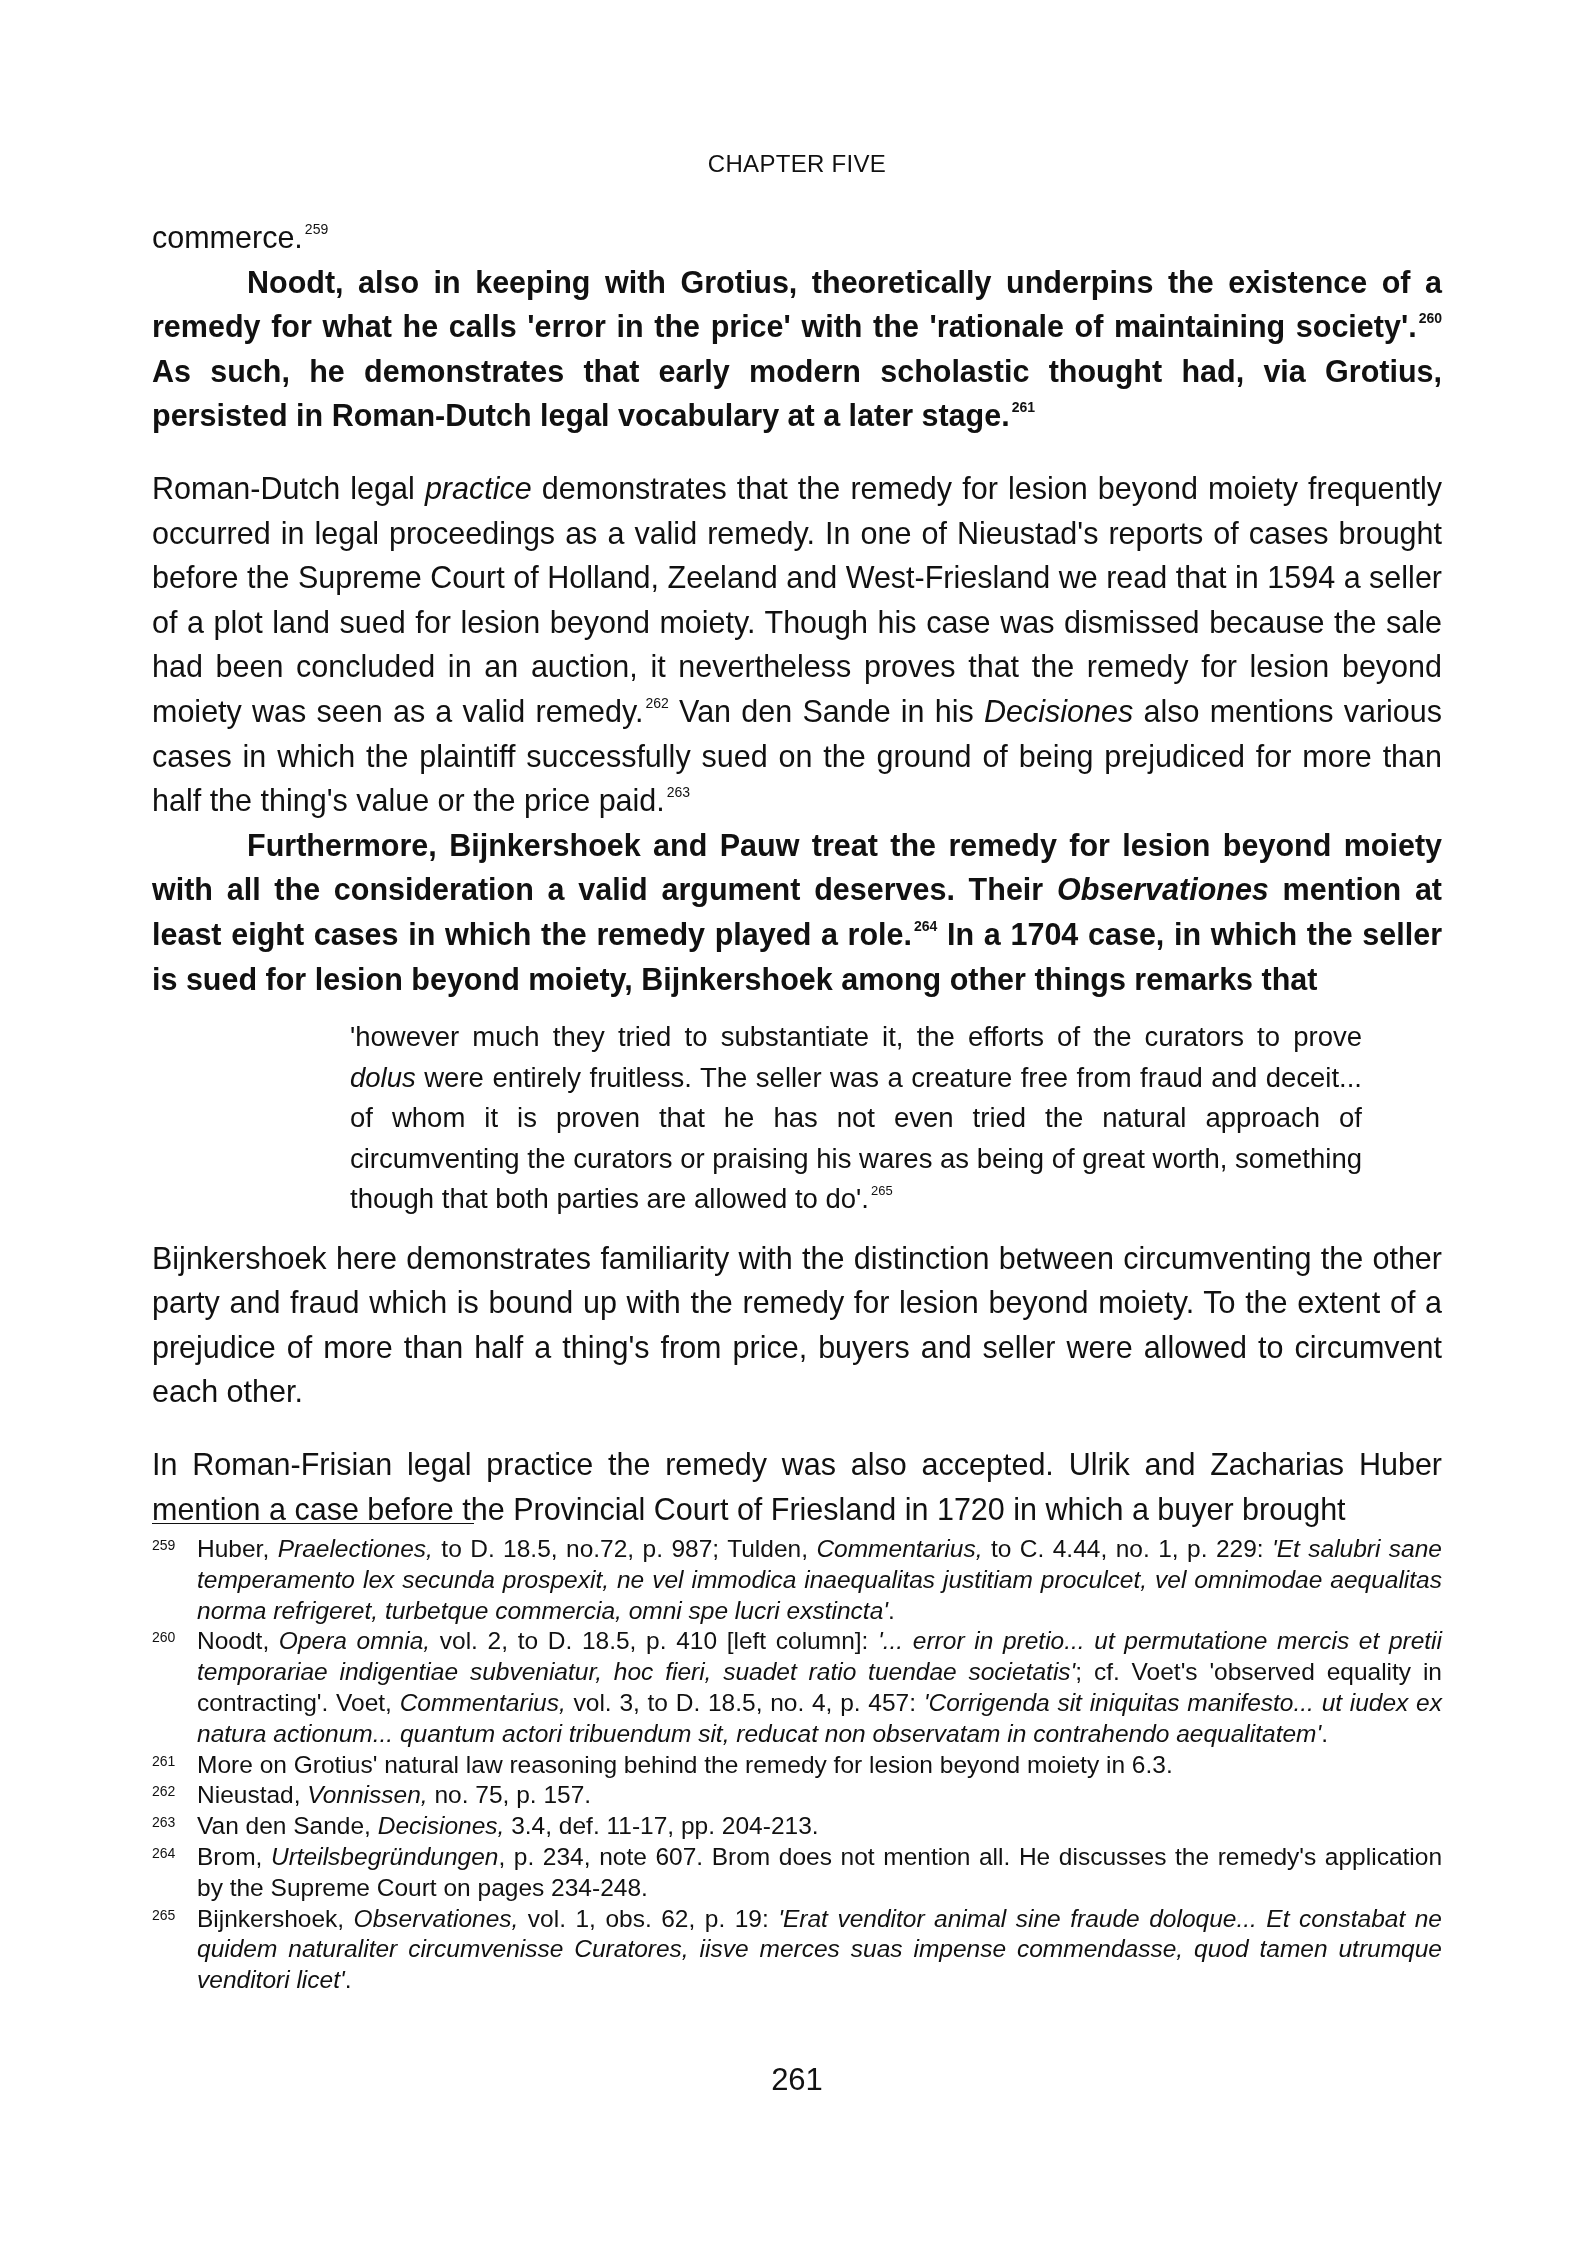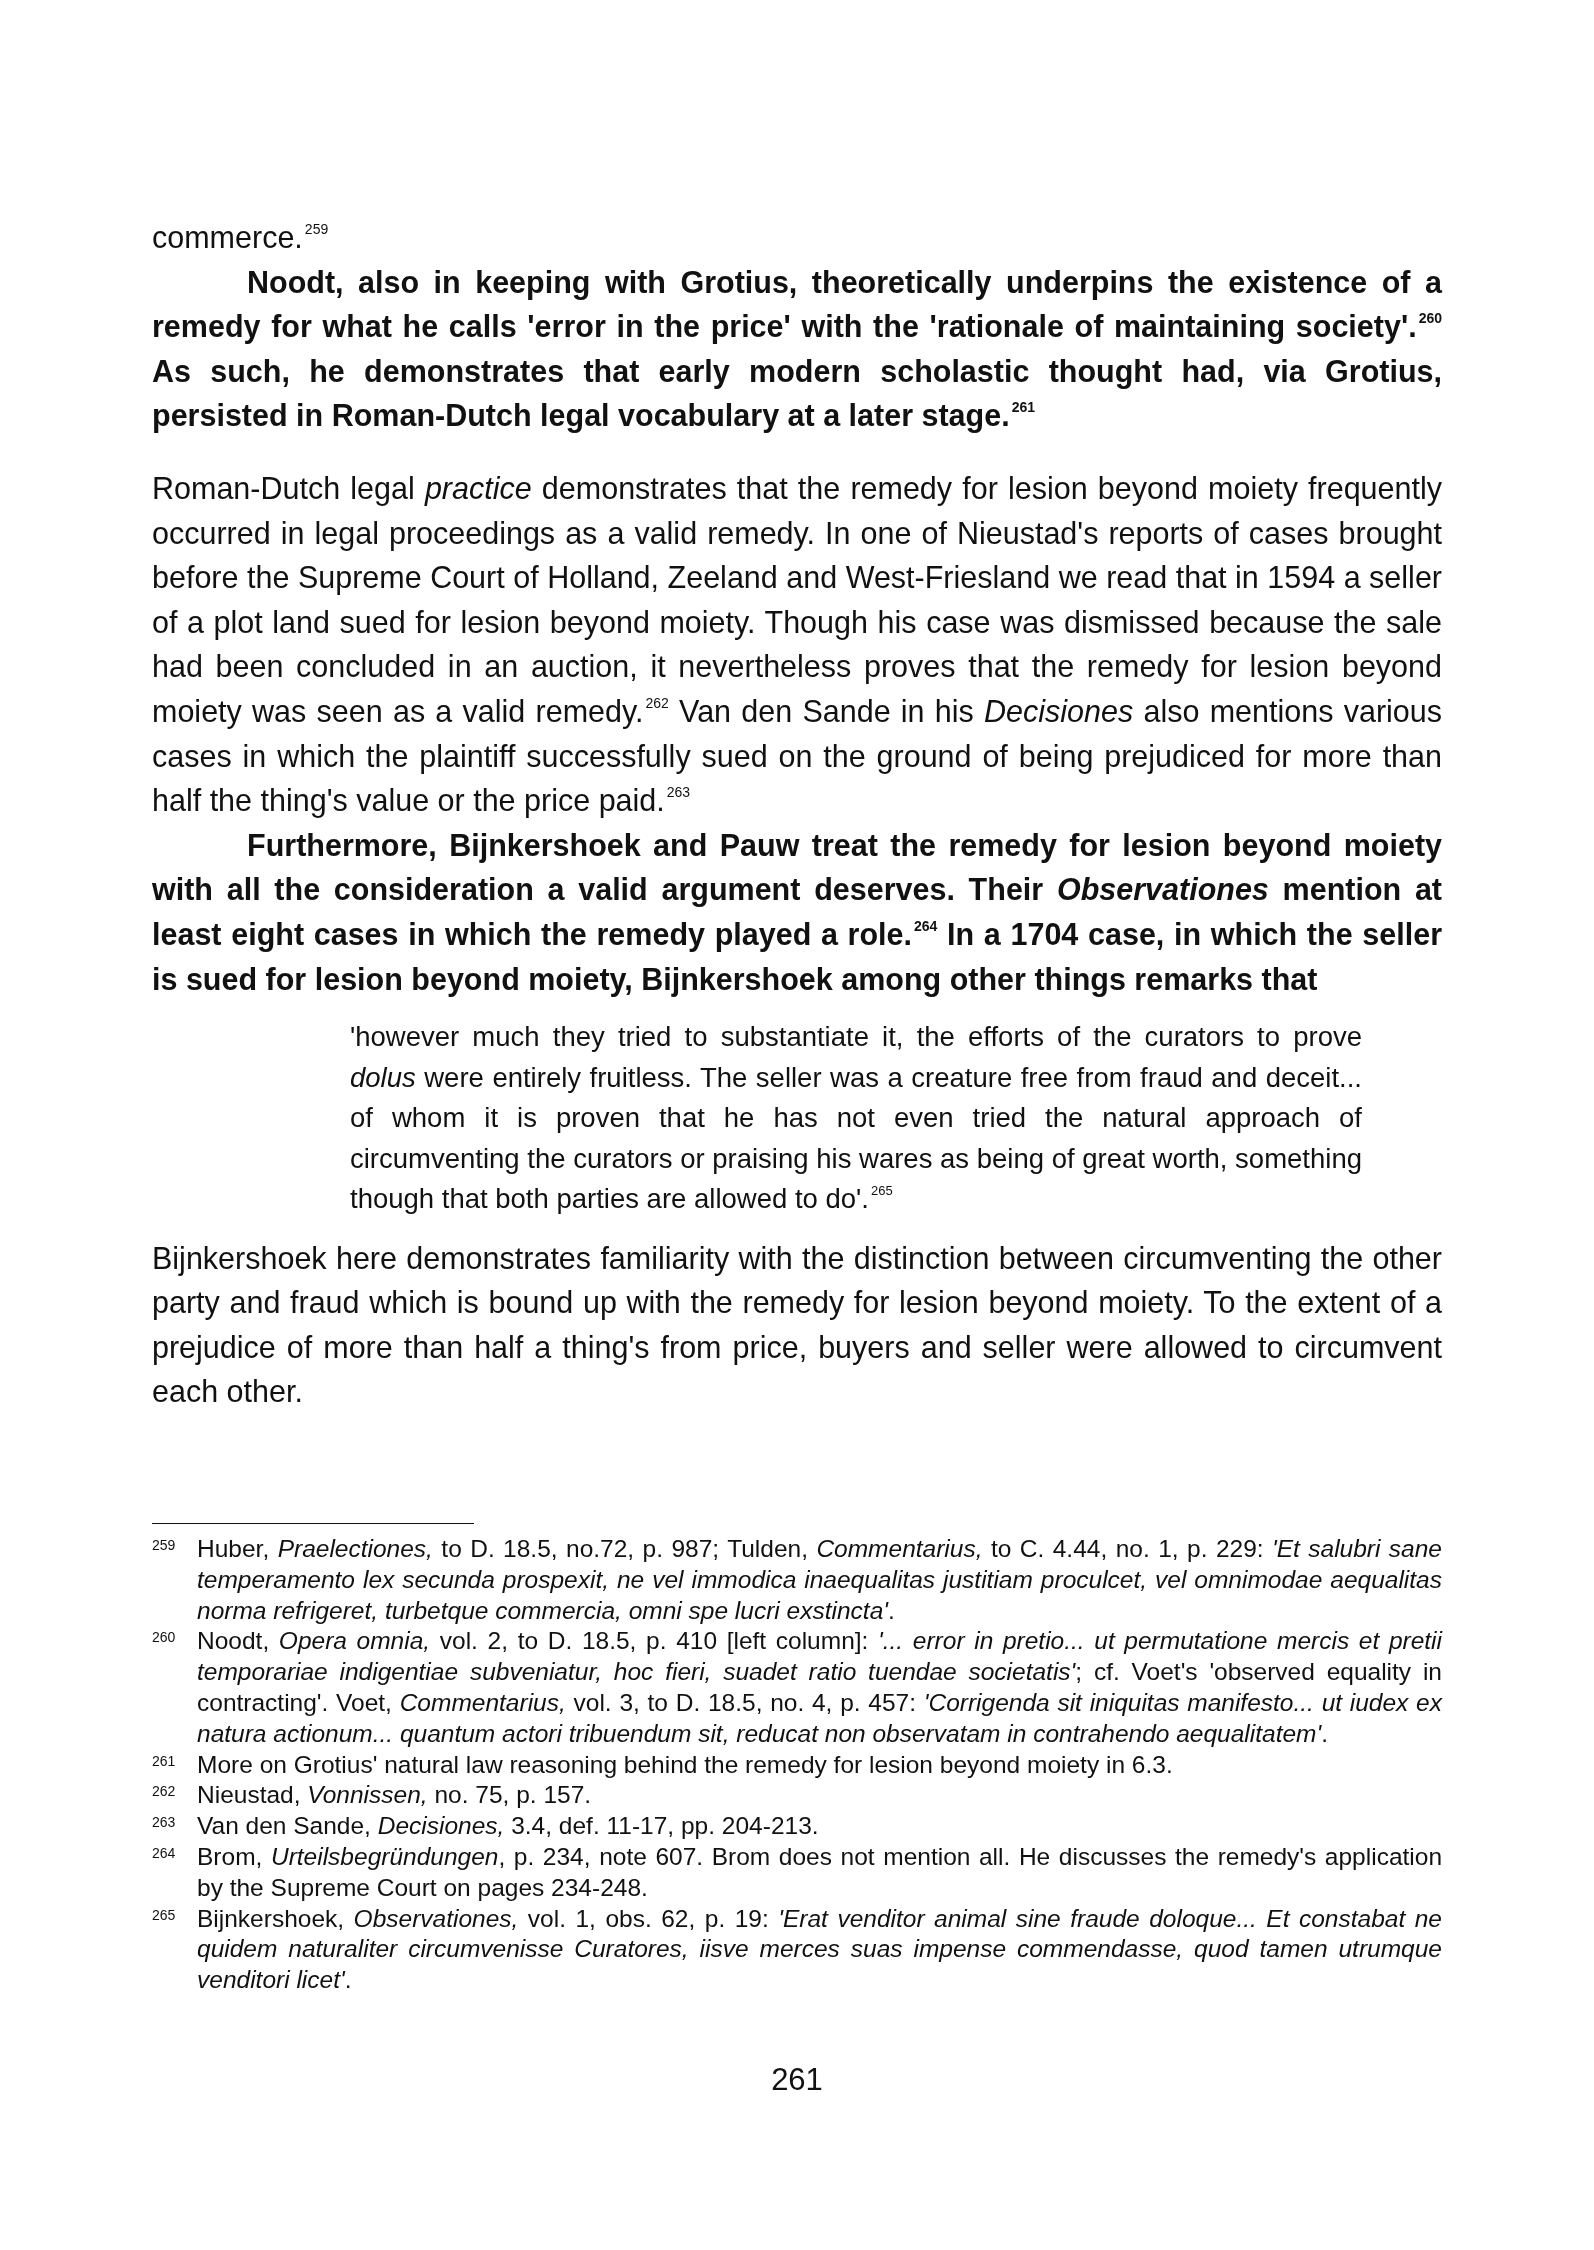--- a/index.html
+++ b/index.html
@@ -20,34 +20,36 @@
   .footnote { position: relative; padding-left: 45px; text-align: justify; margin: 0; }
   .footnote .fn-num { position: absolute; left: 0; top: -4px; font-size: 14px; }
   .page-number { position: absolute; top: 2062px; left: 0; width: 1594px; text-align: center; font-size: 31px; }
   i { font-style: italic; }
 </style>
 </head>
 <body>
 
 <div class="page">
 
+  <div class="running-head">CHAPTER FIVE</div>
 
   <div class="body">
     <p><span>commerce.</span><sup class="fn">259</sup></p>
 
     <p class="indent"><span>Noodt, also in keeping with Grotius, theoretically underpins the existence of a remedy for what he calls 'error in the price' with the 'rationale of maintaining society'.</span><sup class="fn">260</sup><span> As such, he demonstrates that early modern scholastic thought had, via Grotius, persisted in Roman-Dutch legal vocabulary at a later stage.</span><sup class="fn">261</sup></p>
 
     <p class="gap"><span>Roman-Dutch legal </span><i>practice</i><span> demonstrates that the remedy for lesion beyond moiety frequently occurred in legal proceedings as a valid remedy. In one of Nieustad's reports of cases brought before the Supreme Court of Holland, Zeeland and West-Friesland we read that in 1594 a seller of a plot land sued for lesion beyond moiety. Though his case was dismissed because the sale had been concluded in an auction, it nevertheless proves that the remedy for lesion beyond moiety was seen as a valid remedy.</span><sup class="fn">262</sup><span> Van den Sande in his </span><i>Decisiones</i><span> also mentions various cases in which the plaintiff successfully sued on the ground of being prejudiced for more than half the thing's value or the price paid.</span><sup class="fn">263</sup></p>
 
     <p class="indent"><span>Furthermore, Bijnkershoek and Pauw treat the remedy for lesion beyond moiety with all the consideration a valid argument deserves. Their </span><i>Observationes</i><span> mention at least eight cases in which the remedy played a role.</span><sup class="fn">264</sup><span> In a 1704 case, in which the seller is sued for lesion beyond moiety, Bijnkershoek among other things remarks that</span></p>
 
     <p class="quote"><span>'however much they tried to substantiate it, the efforts of the curators to prove </span><i>dolus</i><span> were entirely fruitless. The seller was a creature free from fraud and deceit... of whom it is proven that he has not even tried the natural approach of circumventing the curators or praising his wares as being of great worth, something though that both parties are allowed to do'.</span><sup class="fn">265</sup></p>
 
     <p>Bijnkershoek here demonstrates familiarity with the distinction between circumventing the other party and fraud which is bound up with the remedy for lesion beyond moiety. To the extent of a prejudice of more than half a thing's from price, buyers and seller were allowed to circumvent each other.</p>
 
+    <p class="gap">In Roman-Frisian legal practice the remedy was also accepted. Ulrik and Zacharias Huber mention a case before the Provincial Court of Friesland in 1720 in which a buyer brought</p>
   </div>
 
   <div class="fn-rule"></div>
 
   <div class="footnotes" id="footnotes">
       <p class="footnote"><span class="fn-num">259</span><span>Huber, </span><i>Praelectiones,</i><span> to D. 18.5, no.72, p. 987; Tulden, </span><i>Commentarius,</i><span> to C. 4.44, no. 1, p. 229: </span><i>'Et salubri sane temperamento lex secunda prospexit, ne vel immodica inaequalitas justitiam proculcet, vel omnimodae aequalitas norma refrigeret, turbetque commercia, omni spe lucri exstincta'</i><span>.</span></p>
       <p class="footnote"><span class="fn-num">260</span><span>Noodt, </span><i>Opera omnia,</i><span> vol. 2, to D. 18.5, p. 410 [left column]: </span><i>'... error in pretio... ut permutatione mercis et pretii temporariae indigentiae subveniatur, hoc fieri, suadet ratio tuendae societatis'</i><span>; cf. Voet's 'observed equality in contracting'. Voet, </span><i>Commentarius,</i><span> vol. 3, to D. 18.5, no. 4, p. 457: </span><i>'Corrigenda sit iniquitas manifesto... ut iudex ex natura actionum... quantum actori tribuendum sit, reducat non observatam in contrahendo aequalitatem'</i><span>.</span></p>
       <p class="footnote"><span class="fn-num">261</span><span>More on Grotius' natural law reasoning behind the remedy for lesion beyond moiety in 6.3.</span></p>
       <p class="footnote"><span class="fn-num">262</span><span>Nieustad, </span><i>Vonnissen,</i><span> no. 75, p. 157.</span></p>
       <p class="footnote"><span class="fn-num">263</span><span>Van den Sande, </span><i>Decisiones,</i><span> 3.4, def. 11-17, pp. 204-213.</span></p>

